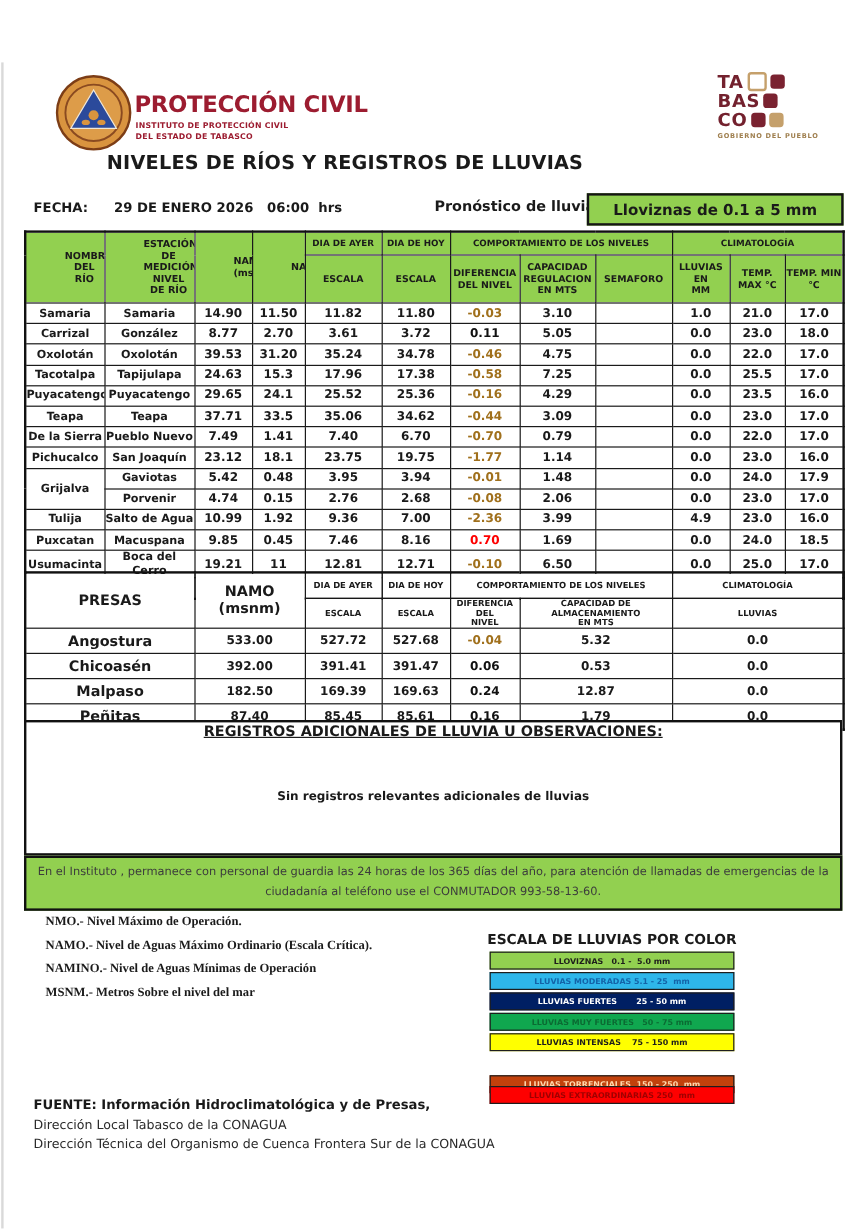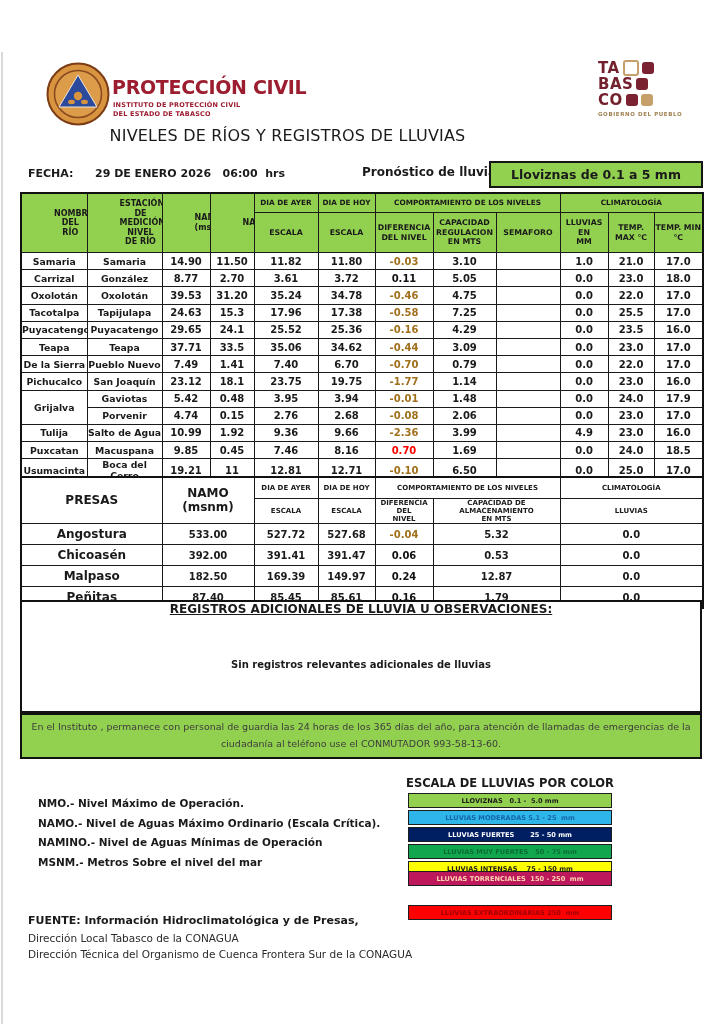--- a/index.html
+++ b/index.html
@@ -5,21 +5,21 @@
   html,body{margin:0;padding:0;background:#ffffff;}
   #page{position:relative;width:723px;height:1024px;background:#fff;overflow:hidden;
         font-family:"DejaVu Sans","Liberation Sans",sans-serif;color:var(--ink,#1a1a1a);}
   .abs{position:absolute;}
   
   #edge-line{left:1px;top:52px;width:2px;height:972px;background:#d9d9d9;}
 
   
   #org-title{left:112px;top:76px;font-size:19px;font-weight:bold;color:var(--accent,#9c1c30);letter-spacing:-0.3px;}
   .org-sub{left:113px;font-size:6.5px;font-weight:bold;color:var(--accent,#9c1c30);letter-spacing:.2px;}
-  #doc-title{left:0;top:126px;width:575px;text-align:center;font-size:16px;font-weight:normal;letter-spacing:.2px;}
+  #doc-title{left:0;top:126px;width:575px;text-align:center;font-size:16px;font-weight:bold;letter-spacing:.2px;}
 
   .tab-logo{left:598px;top:60px;width:110px;}
   .tab-row{display:flex;align-items:center;height:16px;}
   .tab-row span{font-size:15px;font-weight:bold;color:#73212e;letter-spacing:.5px;line-height:15px;text-align:center;}
   .tab-row i{display:inline-block;width:12px;height:12px;border-radius:3px;margin-left:3px;}
   .g-tan{background:#c5a06b;} .g-mar{background:#7a2230;} .g-tan-o{background:#fff;border:2px solid #c5a06b;width:8px;height:8px;}
   .tab-caption{font-size:5.5px;font-weight:bold;color:#a08050;letter-spacing:.6px;margin-top:3px;}
 
   
   .lbl{font-weight:bold;}
@@ -62,21 +62,21 @@
   #obs-title{width:100%;text-align:center;margin-top:0;font-size:12px;font-weight:bold;text-decoration:underline;}
   #obs-body{position:absolute;left:0;top:57px;width:100%;text-align:center;font-size:10px;font-weight:bold;}
 
   
   #banner{left:20px;top:713px;width:678px;height:42px;background:var(--green,#92d050);
           border:2px solid #111;display:flex;align-items:center;justify-content:center;
           font-size:9.5px;color:#3c3c3c;text-align:center;line-height:1.75;}
 
   
   #terminos-title{left:30px;top:776px;width:360px;text-align:center;font-size:11px;font-weight:bold;}
-  #terminos-list{left:38px;top:794px;width:370px;}
+  #terminos-list{left:38px;top:759px;width:370px;font-family:Liberation Serif, serif;}
   .termino-line{font-size:10.5px;font-weight:bold;height:19.7px;line-height:19.7px;white-space:nowrap;}
 
   
   #escala-title{left:400px;top:776px;width:220px;text-align:center;font-size:11.5px;font-weight:bold;}
   #escala-list{left:408px;top:791px;width:204px;height:135px;}
   .rain-bar{position:absolute;left:0;width:202px;height:13px;border:1px solid #1d1d1d;
             display:flex;align-items:center;justify-content:center;
             font-size:6.6px;font-weight:bold;white-space:pre;}
 
   
@@ -315,21 +315,21 @@
             <td class="cnum">0.0</td>
             <td class="cnum">23.0</td>
             <td class="cnum">17.0</td>
           </tr>
           <tr>
             <td class="cname" rowspan="1">Tulija</td>
             <td class="cname">Salto de Agua</td>
             <td class="cnum">10.99</td>
             <td class="cnum">1.92</td>
             <td class="cnum">9.36</td>
-            <td class="cnum">9.66</td>
+            <td class="cnum">7.00</td>
             <td class="cnum dif-down">-2.36</td>
             <td class="cnum">3.99</td>
             <td class="sem">NORMAL</td>
             <td class="cnum">4.9</td>
             <td class="cnum">23.0</td>
             <td class="cnum">16.0</td>
           </tr>
           <tr>
             <td class="cname" rowspan="1">Puxcatan</td>
             <td class="cname">Macuspana</td>
@@ -423,21 +423,21 @@
             <td class="cnum">391.41</td>
             <td class="cnum">391.47</td>
             <td class="cnum dif-up">0.06</td>
             <td class="cnum">0.53</td>
             <td class="cnum">0.0</td>
           </tr>
           <tr>
             <td class="cname">Malpaso</td>
             <td class="cnum">182.50</td>
             <td class="cnum">169.39</td>
-            <td class="cnum">149.97</td>
+            <td class="cnum">169.63</td>
             <td class="cnum dif-up">0.24</td>
             <td class="cnum">12.87</td>
             <td class="cnum">0.0</td>
           </tr>
           <tr>
             <td class="cname">Peñitas</td>
             <td class="cnum">87.40</td>
             <td class="cnum">85.45</td>
             <td class="cnum">85.61</td>
             <td class="cnum dif-up">0.16</td>
@@ -463,20 +463,20 @@
       <div class="termino-line">MSNM.- Metros Sobre el nivel del mar</div>
     </div>
 
   <div class="abs" id="escala-title">ESCALA DE LLUVIAS POR COLOR</div>
   <div class="abs" id="escala-list">
       <div class="rain-bar" style="top: 2px; background: rgb(146, 208, 80); color: rgb(29, 29, 27);">LLOVIZNAS   0.1 -  5.0 mm</div>
       <div class="rain-bar" style="top: 19px; background: rgb(46, 182, 234); color: rgb(20, 100, 168); text-align: right;">LLUVIAS MODERADAS 5.1 - 25  mm</div>
       <div class="rain-bar" style="top: 36px; background: rgb(0, 31, 99); color: rgb(255, 255, 255);">LLUVIAS FUERTES       25 - 50 mm</div>
       <div class="rain-bar" style="top: 53px; background: rgb(16, 167, 79); color: rgb(11, 107, 51);">LLUVIAS MUY FUERTES   50 - 75 mm</div>
       <div class="rain-bar" style="top: 70px; background: rgb(255, 255, 0); color: rgb(29, 29, 27);">LLUVIAS INTENSAS    75 - 150 mm</div>
-      <div class="rain-bar" style="top: 80px; background: #be185d; color: rgb(255, 217, 173);">LLUVIAS TORRENCIALES  150 - 250  mm</div>
+      <div class="rain-bar" style="top: 105px; background: #c2410c; color: rgb(255, 217, 173);">LLUVIAS TORRENCIALES  150 - 250  mm</div>
       <div class="rain-bar" style="top: 114px; background: rgb(254, 0, 0); color: rgb(160, 0, 0);">LLUVIAS EXTRAORDINARIAS 250  mm</div>
     </div>
 
   <div class="abs" id="fuente-title">FUENTE: Información Hidroclimatológica y de Presas,</div>
   <div class="abs fuente-line" style="top:932px;">Dirección Local Tabasco de la CONAGUA</div>
   <div class="abs fuente-line" style="top:948px;">Dirección Técnica del Organismo de Cuenca Frontera Sur de la CONAGUA</div>
 </div>
 
 </body></html>

